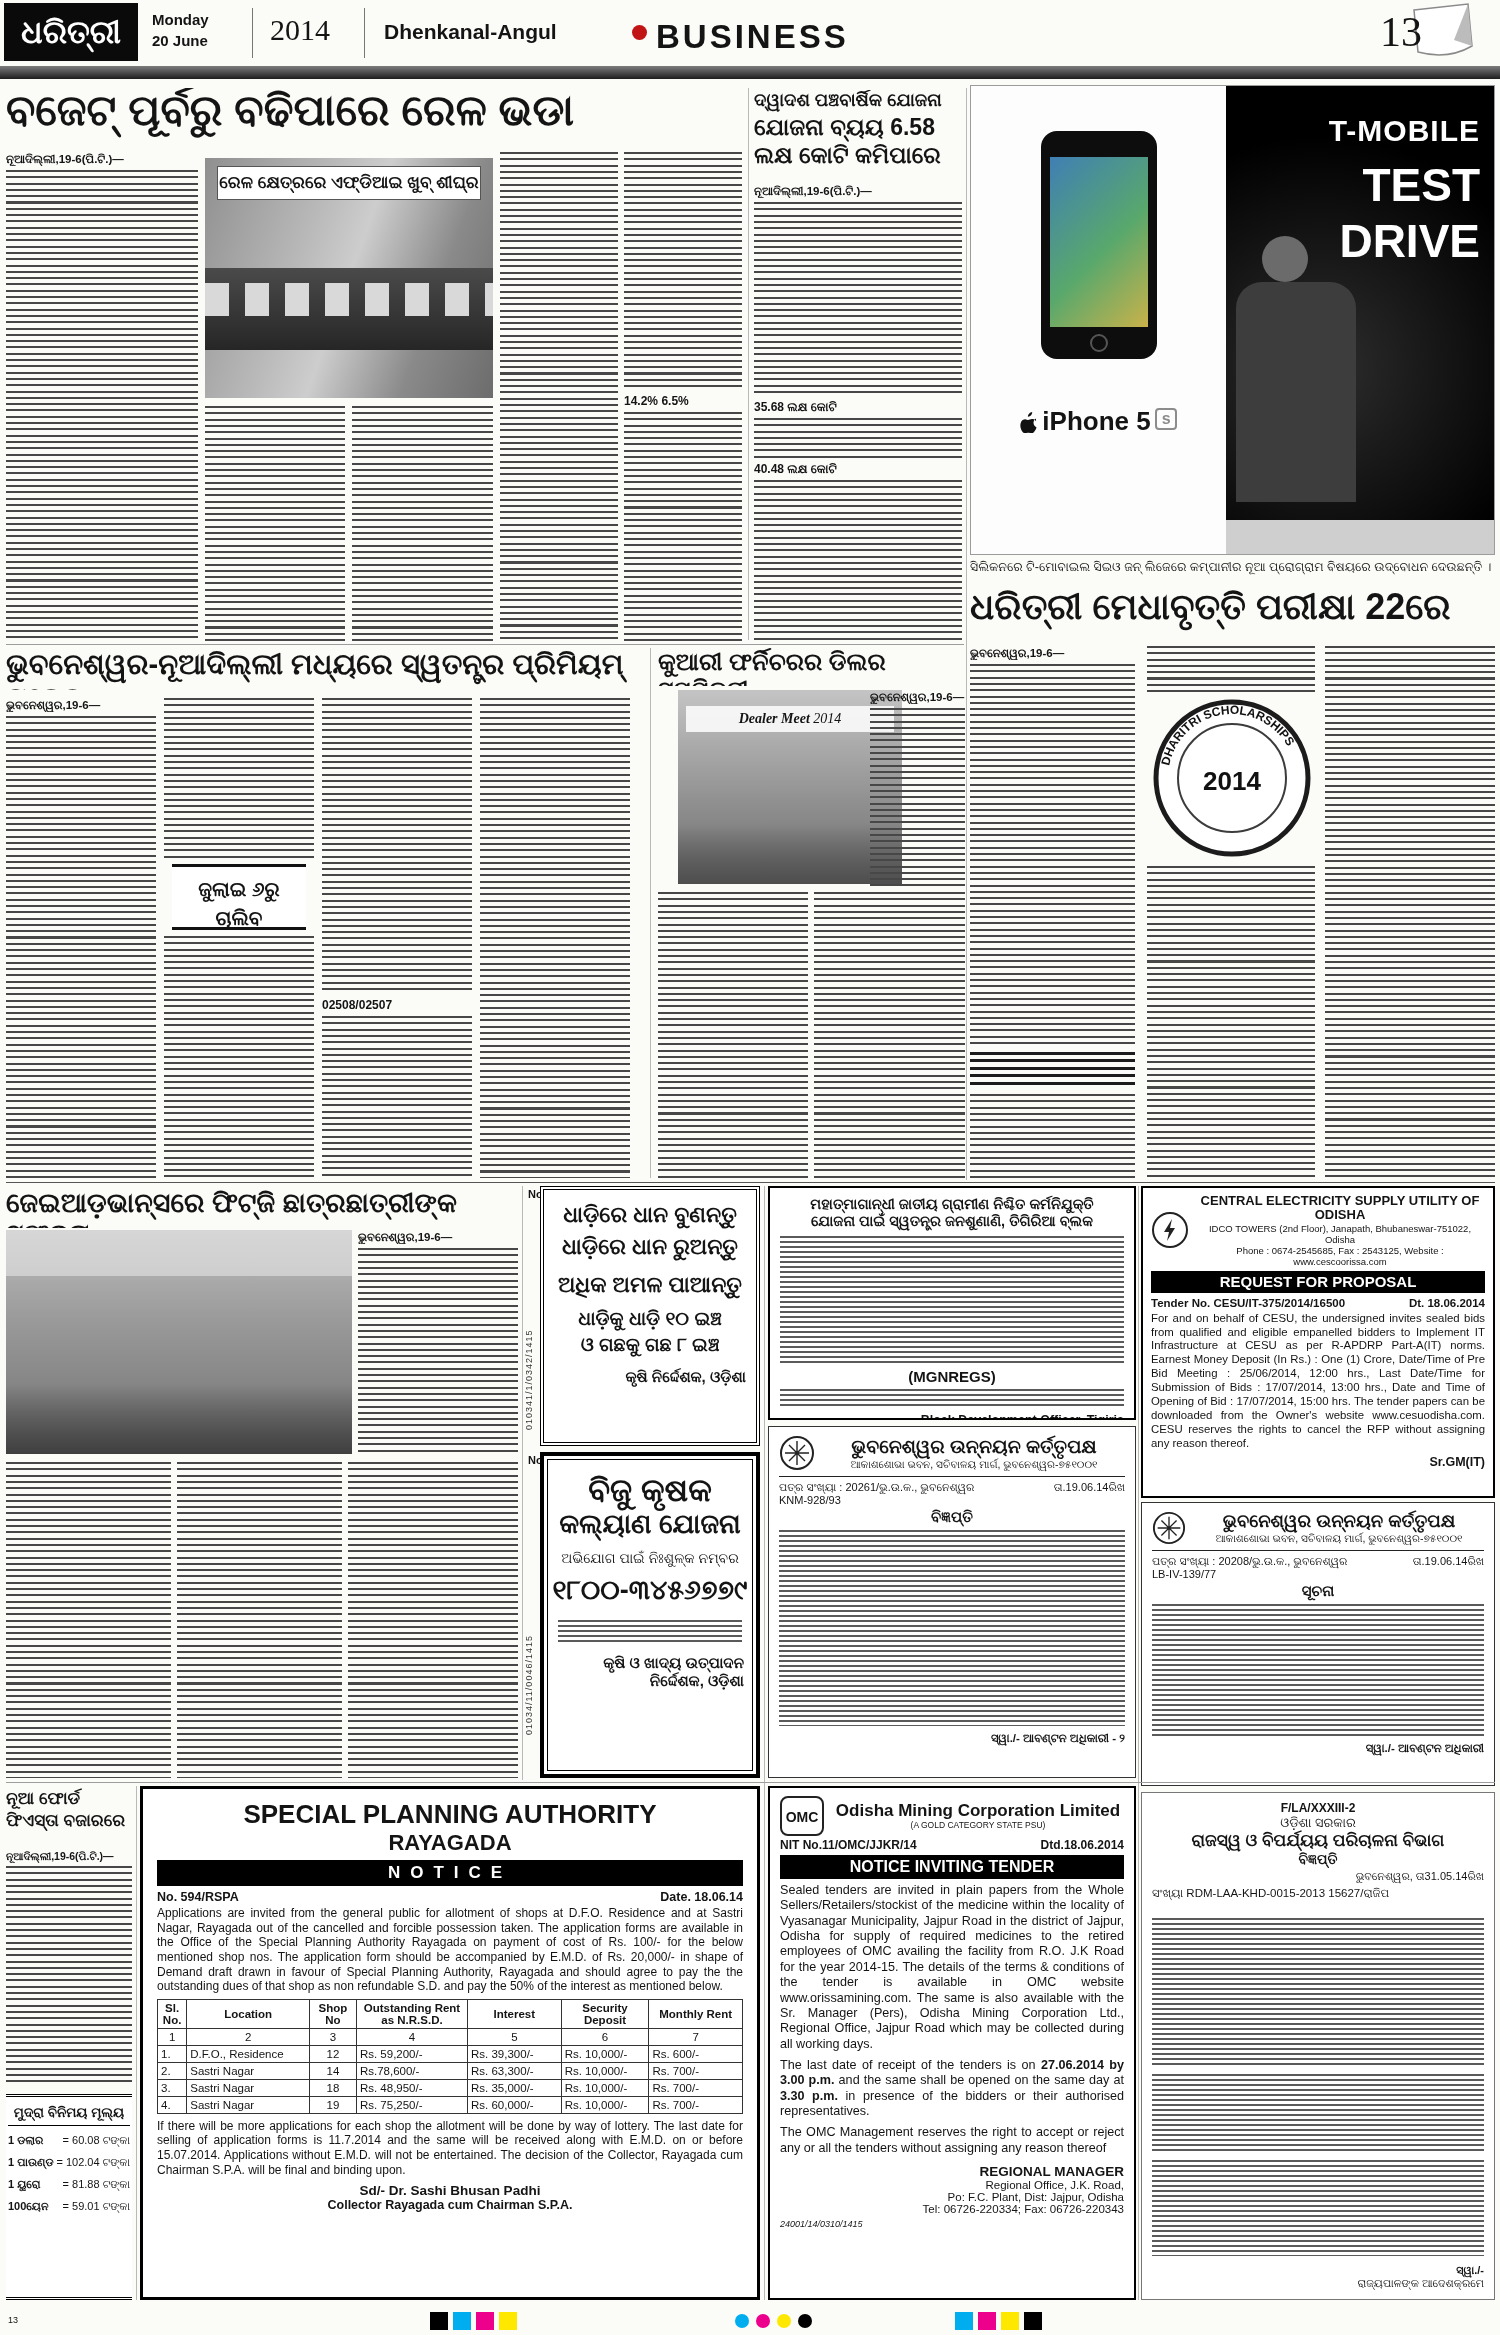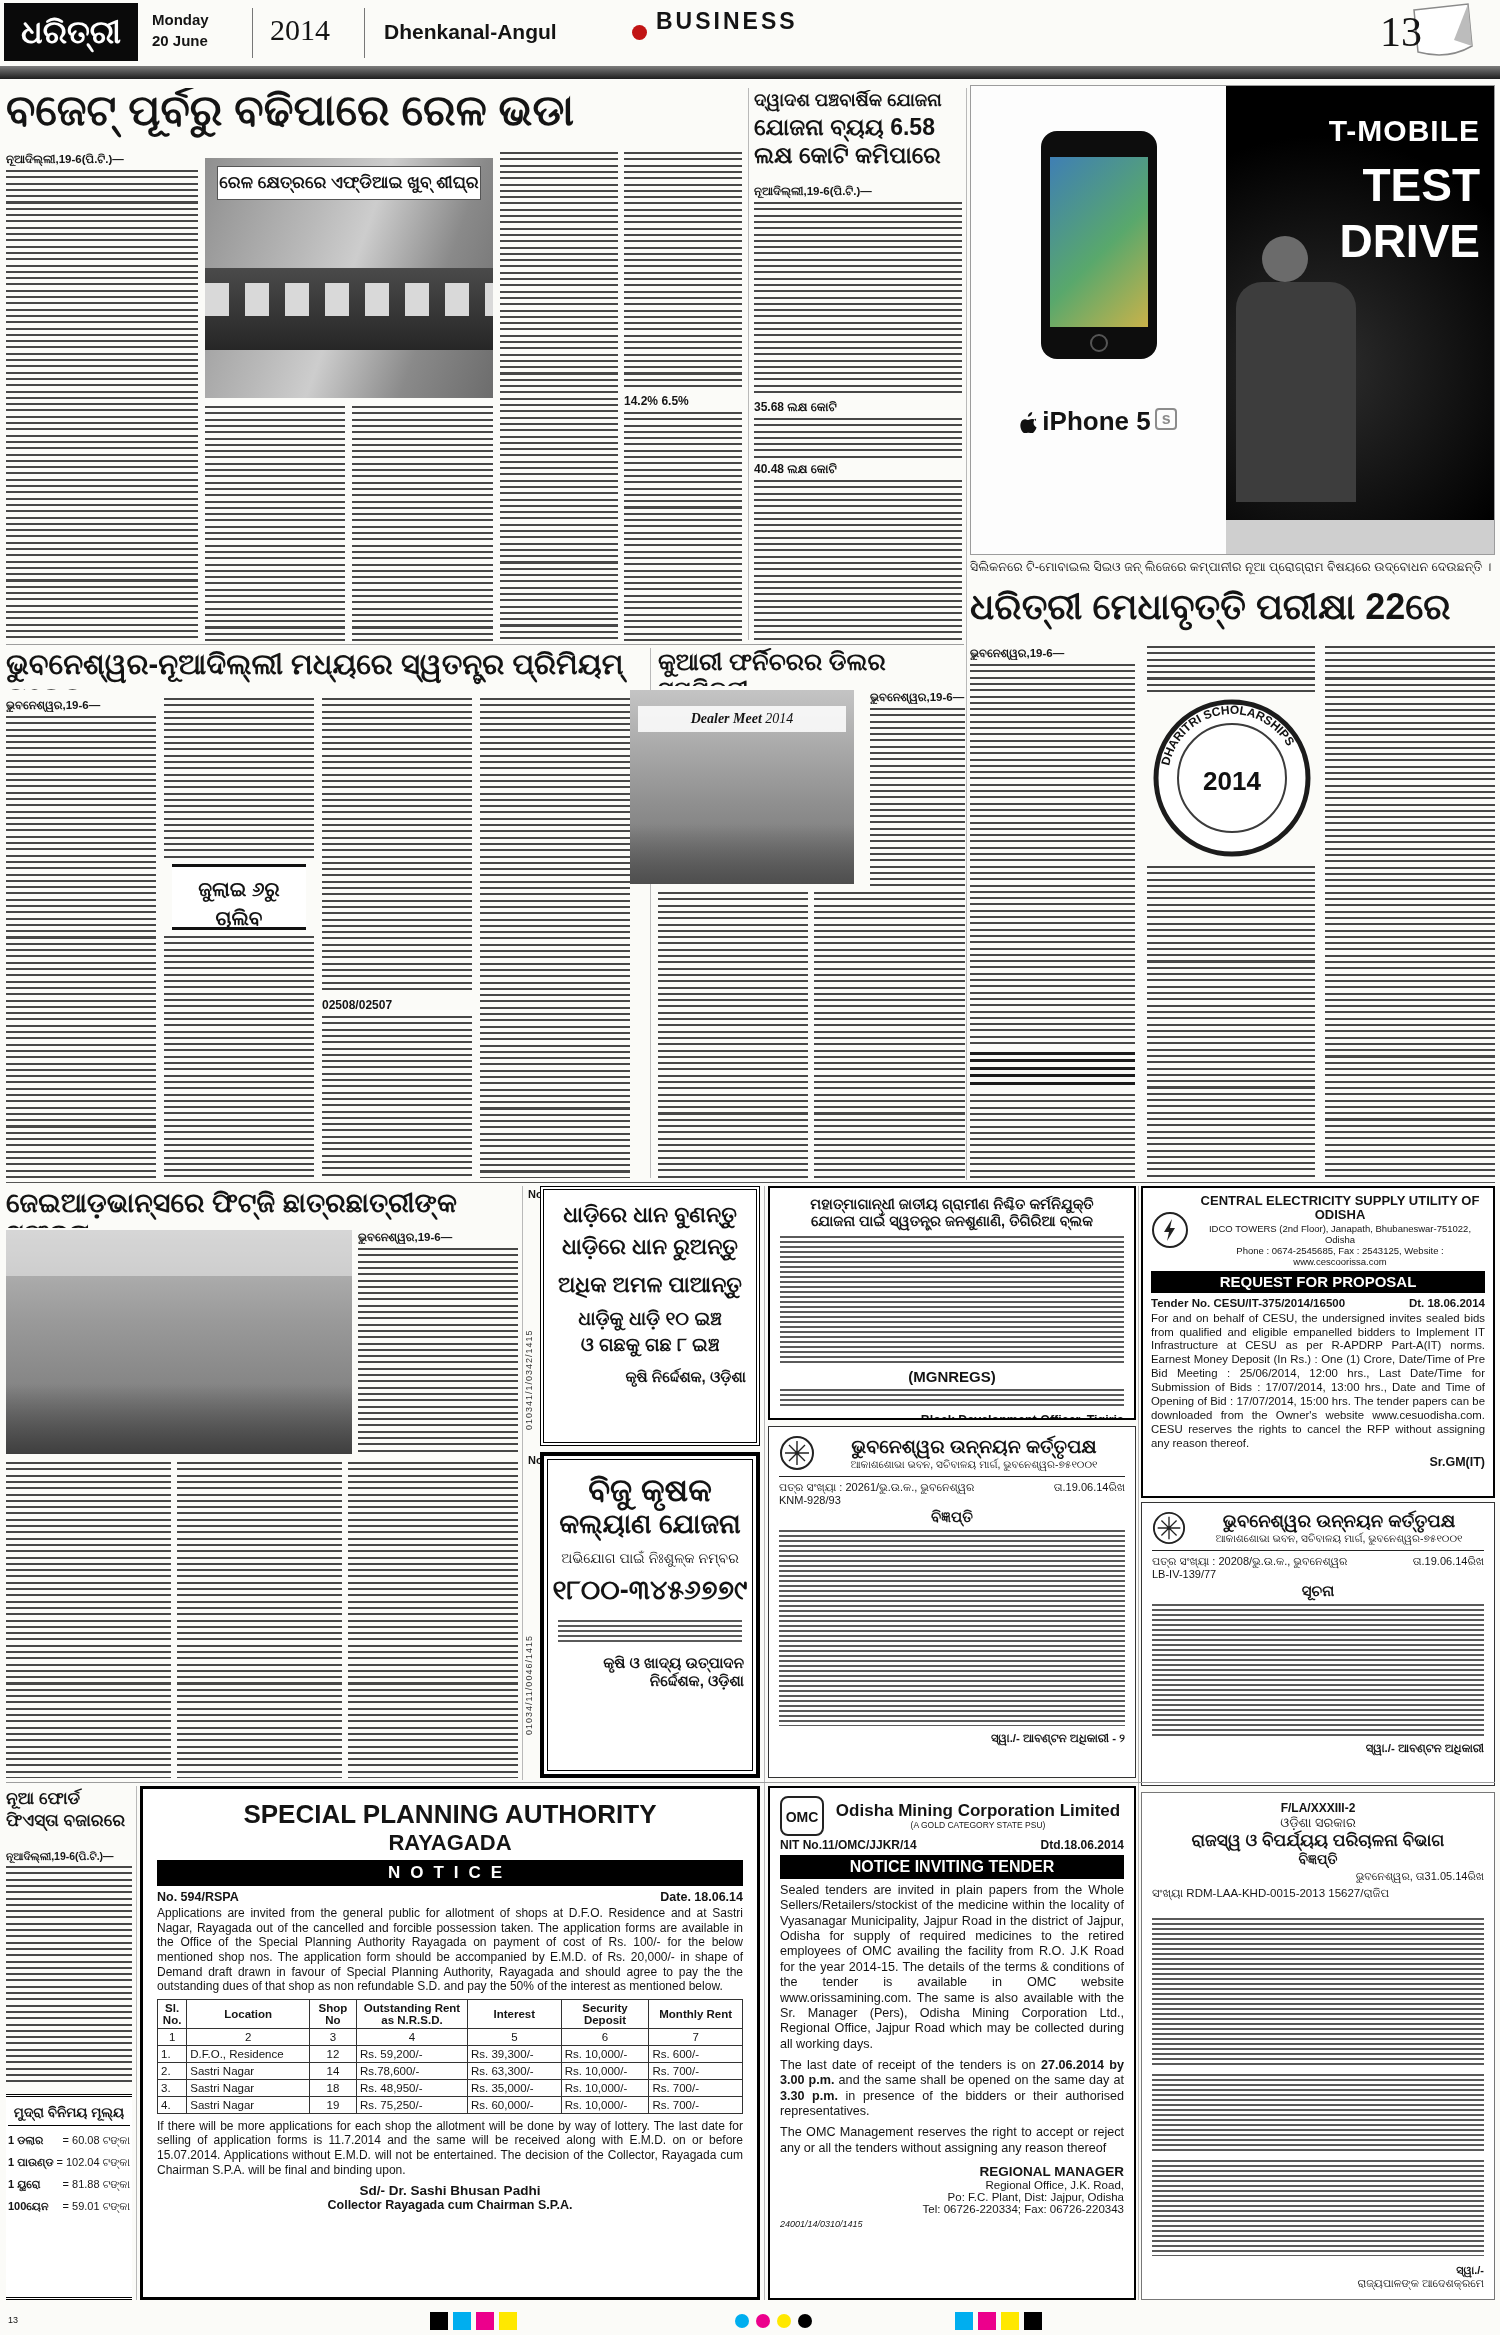--- a/index.html
+++ b/index.html
@@ -34,21 +34,21 @@
   <div class="abs" style="left:4px;top:3px;width:134px;height:58px;background:#0a0a0a;color:#fff;display:flex;align-items:center;justify-content:center;font-size:32px;font-weight:bold">
       <span>ଧରିତ୍ରୀ</span>
     </div>
   <div class="abs b" style="left:152px;top:11px;font-size:15px">Monday</div>
   <div class="abs b" style="left:152px;top:32px;font-size:15px">20 June</div>
   <div class="vr" style="left:252px;top:8px;height:50px;background:#777"></div>
   <div class="abs" style="left:270px;top:13px;font-size:30px;font-family:'Liberation Serif','DejaVu Serif',serif">2014</div>
   <div class="vr" style="left:364px;top:8px;height:50px;background:#777"></div>
   <div class="abs b" style="left:384px;top:20px;font-size:21px">Dhenkanal-Angul</div>
   <div class="abs" style="left:632px;top:25px;width:15px;height:15px;border-radius:50%;background:#c11414"></div>
-  <div class="abs b" style="left:656px;top:8px;font-size:23px;letter-spacing:3px">BUSINESS</div>
+  <div class="abs b" style="left:656px;top:18px;font-size:33px;letter-spacing:3px">BUSINESS</div>
   <svg class="abs" style="left:1408px;top:2px" width="68" height="58" viewBox="0 0 68 58">
     <path d="M6 8 L60 2 L64 44 Q40 58 10 50 Z" fill="#ffffff" stroke="#8a8a8a" stroke-width="1.5"></path>
     <path d="M60 2 L64 44 L46 38 Z" fill="#bcbcbc"></path>
   </svg>
   <div class="abs" style="left:1380px;top:8px;font-size:42px;font-family:'Liberation Serif','DejaVu Serif',serif">13</div>
   <div class="abs" style="left:0;top:66px;width:1500px;height:13px;background:linear-gradient(#7d7d7d,#1d1d1d)"></div>
 
   <div class="abs b clip" style="left:6px;top:88px;width:735px;height:54px;font-size:43px;line-height:1.05">ବଜେଟ୍ ପୂର୍ବରୁ ବଢିପାରେ ରେଳ ଭଡା</div>
   <div class="abs b snippet" style="left:6px;top:152px;width:192px">ନୂଆଦିଲ୍ଲୀ,19-6(ପି.ଟି.)—</div>
   <div class="g" style="left:6px;top:170px;width:192px;height:470px"></div>
@@ -134,21 +134,21 @@
     <div>ଜୁଲାଇ ୬ରୁ</div>
     <div>ଚାଲିବ</div>
   </div>
   <div class="g" style="left:322px;top:698px;width:150px;height:296px"></div>
   <div class="abs b snippet" style="left:322px;top:998px;width:150px;font-size:12px">02508/02507</div>
   <div class="g" style="left:322px;top:1016px;width:150px;height:162px"></div>
   <div class="g" style="left:480px;top:698px;width:150px;height:480px"></div>
   <div class="vr" style="left:650px;top:648px;height:530px"></div>
 
   <div class="abs b clip" style="left:658px;top:648px;width:305px;height:38px;font-size:24px">କୁଆରୀ ଫର୍ନିଚରର ଡିଲର ସମ୍ମିଳନୀ</div>
-  <div class="photo" style="left:630px;top:690px;width:224px;height:194px;background:linear-gradient(#c4c4c4,#8e8e8e 60%,#6f6f6f)">
+  <div class="photo" style="left:678px;top:690px;width:224px;height:194px;background:linear-gradient(#c4c4c4,#8e8e8e 60%,#6f6f6f)">
     <div class="abs c" style="left:8px;right:8px;top:16px;height:26px;background:rgba(255,255,255,.85);font-size:14px;line-height:26px;font-family:'Liberation Serif','DejaVu Serif',serif;font-style:italic">
       <span class="b">Dealer Meet</span>
       <span>2014</span>
     </div>
     <div class="abs" style="left:0;right:0;bottom:0;height:60px;background:linear-gradient(transparent,#4e4e4e)"></div>
   </div>
   <div class="abs b snippet" style="left:870px;top:690px;width:95px">ଭୁବନେଶ୍ୱର,19-6—</div>
   <div class="g" style="left:870px;top:708px;width:95px;height:178px"></div>
   <div class="g" style="left:658px;top:892px;width:150px;height:286px"></div>
   <div class="g" style="left:814px;top:892px;width:151px;height:286px"></div>

